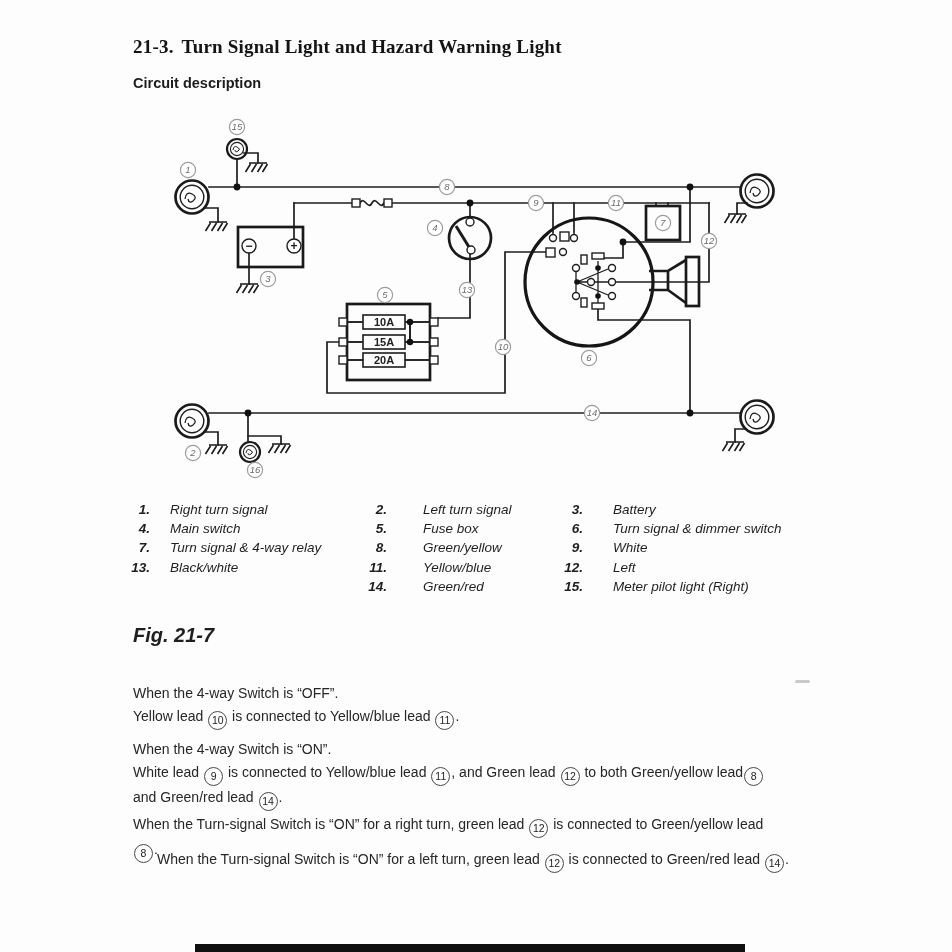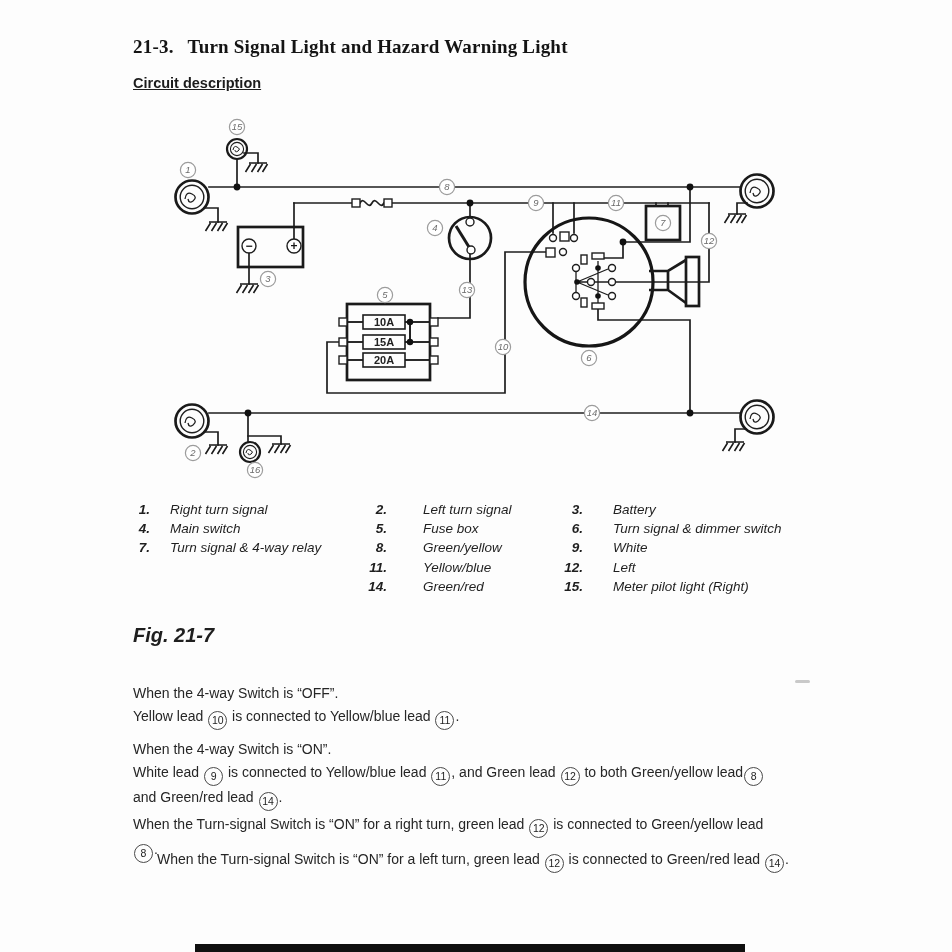--- a/index.html
+++ b/index.html
@@ -1,22 +1,22 @@
 <!DOCTYPE html>
 <html><head>
 <meta charset="utf-8">
 <style>
   html,body{margin:0;padding:0;}
   body{width:952px;height:952px;background:#fdfdfd;position:relative;overflow:hidden;
        font-family:"Liberation Sans",sans-serif;color:#2b2b2b;}
   .abs{position:absolute;}
   .title-line{left:133px;top:36px;font-family:"Liberation Serif",serif;font-weight:bold;
               font-size:19px;color:#141414;letter-spacing:.2px;white-space:nowrap;}
-  .title-line .sect{margin-right:14px;font-family:Liberation Serif, serif;}
-  .subtitle{left:133px;top:75px;font-weight:bold;font-size:14.5px;color:#1c1c1c;text-decoration:underline;}
+  .title-line .sect{margin-right:8px;font-family:Liberation Serif, serif;}
+  .subtitle{left:133px;top:75px;font-weight:bold;font-size:14.5px;color:#1c1c1c;}
   svg{position:absolute;left:0;top:0;}
   .w{stroke:#1e1e1e;stroke-width:1.7;fill:none;stroke-linecap:square;}
   .thick{stroke:#1a1a1a;stroke-width:2.7;fill:none;}
   .thin{stroke:#1e1e1e;stroke-width:1.4;fill:#fff;}
   .dot{fill:#111;stroke:none;}
   .numc{fill:#fff;stroke:#9c9c9c;stroke-width:1.2;}
   .numt{fill:#6b6b6b;font:italic 9.5px "Liberation Sans",sans-serif;text-anchor:middle;}
   .fuset{fill:#222;font:bold 11px "Liberation Sans",sans-serif;text-anchor:middle;}
   .btxt{fill:#161616;font:bold 12px "Liberation Sans",sans-serif;text-anchor:middle;}
   .legend-col{top:500px;font-style:italic;font-size:13.5px;color:#1f1f1f;line-height:19.2px;}
@@ -267,20 +267,24 @@
       <span class="llab">Right turn signal</span>
     </div>
   <div class="lrow">
       <span class="lnum">4.</span>
       <span class="llab">Main switch</span>
     </div>
   <div class="lrow">
       <span class="lnum">7.</span>
       <span class="llab">Turn signal &amp; 4-way relay</span>
     </div>
+  <div class="lrow">
+      <span class="lnum">13.</span>
+      <span class="llab">Black/white</span>
+    </div>
 </div>
 <div class="abs legend-col col2" style="left:355px;">
   <div class="lrow">
       <span class="lnum">2.</span>
       <span class="llab">Left turn signal</span>
     </div>
   <div class="lrow">
       <span class="lnum">5.</span>
       <span class="llab">Fuse box</span>
     </div>

